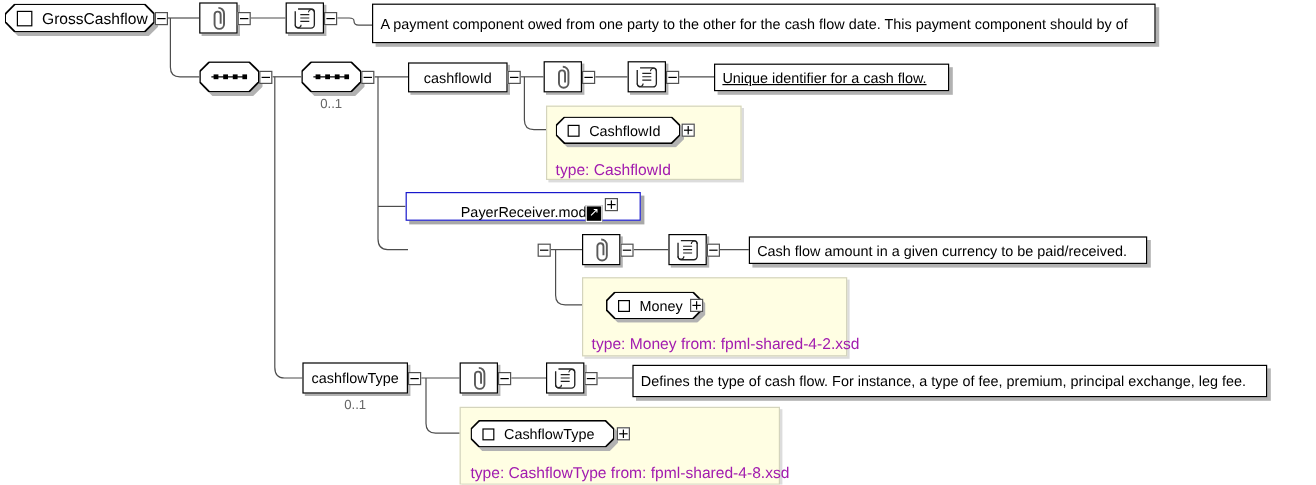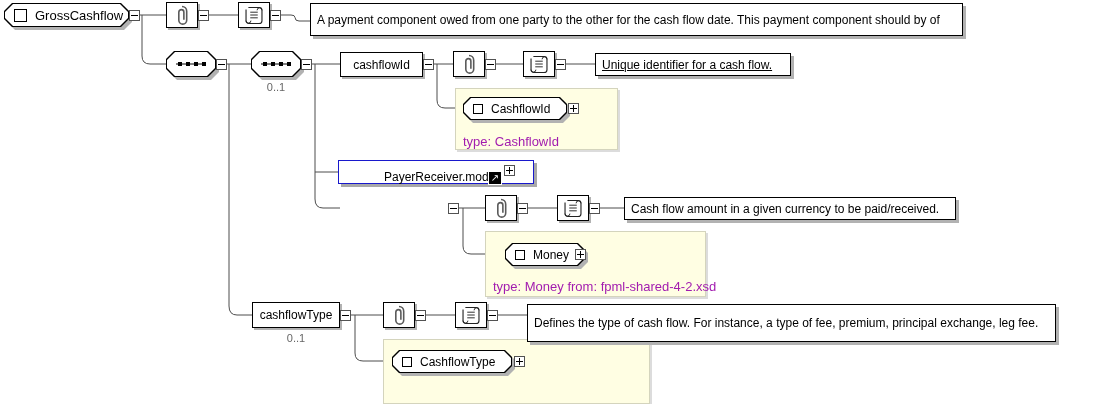--- a/index.html
+++ b/index.html
@@ -245,28 +245,29 @@
   <div class="ibox" style="left:455px;top:302px;">
     <svg width="32" height="26" viewBox="0 0 32 26">
       <path d="M10 5 h11.5 c1.8 0 3 1.4 3 3 V19 c0 1.6-1.3 3-3 3 H10.5 c-1.7 0-3-1.4-3-3 V7" fill="#fff" stroke="#222" stroke-width="1.2"></path>
       <path d="M24.5 8 a2.6 2.6 0 1 0 -5.2 0" fill="none" stroke="#222" stroke-width="1"></path>
       <path d="M7.5 19 a2.6 2.6 0 1 0 5.2 0" fill="none" stroke="#222" stroke-width="1"></path>
       <path d="M12 10 h8 M12 13 h8 M12 16 h8" stroke="#222" stroke-width="1"></path>
     </svg>
   </div>
   <div class="handle" style="left:487px;top:310px;"></div>
 
-  <div class="dbox" style="left:527px;top:304px;width:529px;height:38px;">
+  <div class="dbox" style="left:527px;top:304px;width:529px;height:27px;">
     <div>Defines the type of cash flow. For instance, a type of fee, premium, principal exchange, leg fee.</div>
   </div>
 
   <div class="oct small" style="left:392px;top:350px;width:120px;height:23px;">
     <div class="layer sh"></div>
       <div class="layer bd"></div>
       <div class="layer fl"></div>
     <div class="ct">
         <span class="sq s9"></span>
       <span class="lbl12">CashflowType</span>
       </div>
   </div>
   <div class="handle plus" style="left:514px;top:356px;"></div>
+  <div class="tnote" style="left:392px;top:386px;">type: CashflowType from: fpml-shared-4-8.xsd</div>
 
 </div>
 
 </body></html>

